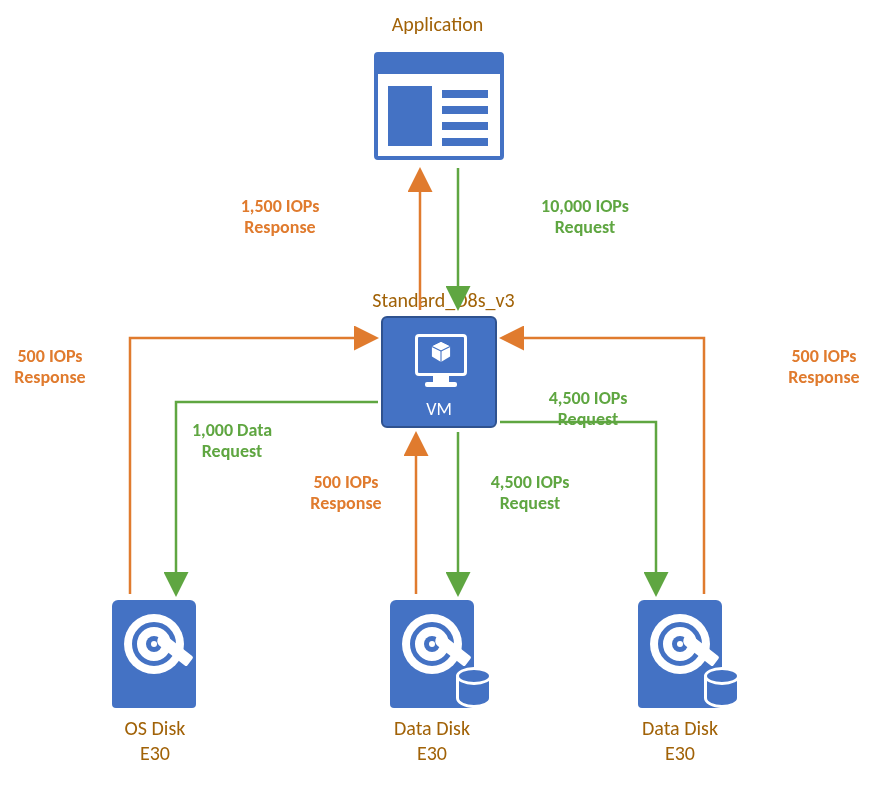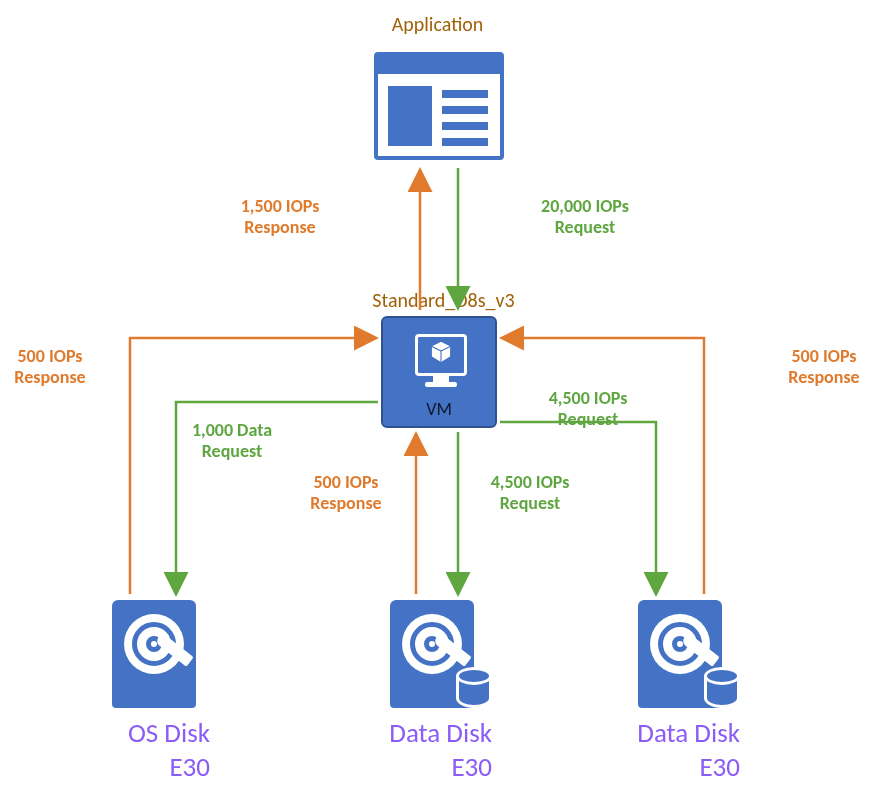--- a/index.html
+++ b/index.html
@@ -6,23 +6,23 @@
   body {
     font-family: "Segoe UI", Calibri, Arial, sans-serif;
     background: #ffffff;
     width: 875px;
     height: 792px;
     position: relative;
     overflow: hidden;
   }
   .label {
     position: absolute;
-    color: #8b5cf6;
-    font-size: 27px;
-    text-align: right;
+    color: #a16207;
+    font-size: 20px;
+    text-align: center;
     line-height: 1.25;
   }
   .conn-label {
     position: absolute;
     font-size: 18px;
     font-weight: 600;
     text-align: center;
     line-height: 1.15;
   }
   .orange { color: #e07b2e; }
@@ -74,21 +74,21 @@
     background: #4472c4;
     border: 2px solid #2f528f;
     border-radius: 6px;
     color: #fff;
   }
   .vm-label {
     position: absolute;
     bottom: 6px; left:0; right:0;
     text-align: center;
     font-size: 18px;
-    color: #0f172a;
+    color: #ffffff;
     font-weight: 500;
   }
   .vm-monitor {
     position: absolute;
     top: 16px; left: 32px;
     width: 52px; height: 42px;
     border: 3px solid #fff;
     border-radius: 4px;
   }
   .vm-cube {
@@ -264,21 +264,21 @@
 <div class="label" style="left:620px; top:716px; width:120px;">
   <span>Data Disk</span><br>
   <span>E30</span>
 </div>
 
 <div class="conn-label orange" style="left:220px; top:196px; width:120px;">
   <span>1,500 IOPs</span><br>
   <span>Response</span>
 </div>
 <div class="conn-label green" style="left:520px; top:196px; width:130px;">
-  <span>20,000 IOPs</span><br>
+  <span>10,000 IOPs</span><br>
   <span>Request</span>
 </div>
 
 <div class="conn-label orange" style="left:0px; top:346px; width:100px;">
   <span>500 IOPs</span><br>
   <span>Response</span>
 </div>
 <div class="conn-label green" style="left:172px; top:420px; width:120px;">
   <span>1,000 Data</span><br>
   <span>Request</span>

